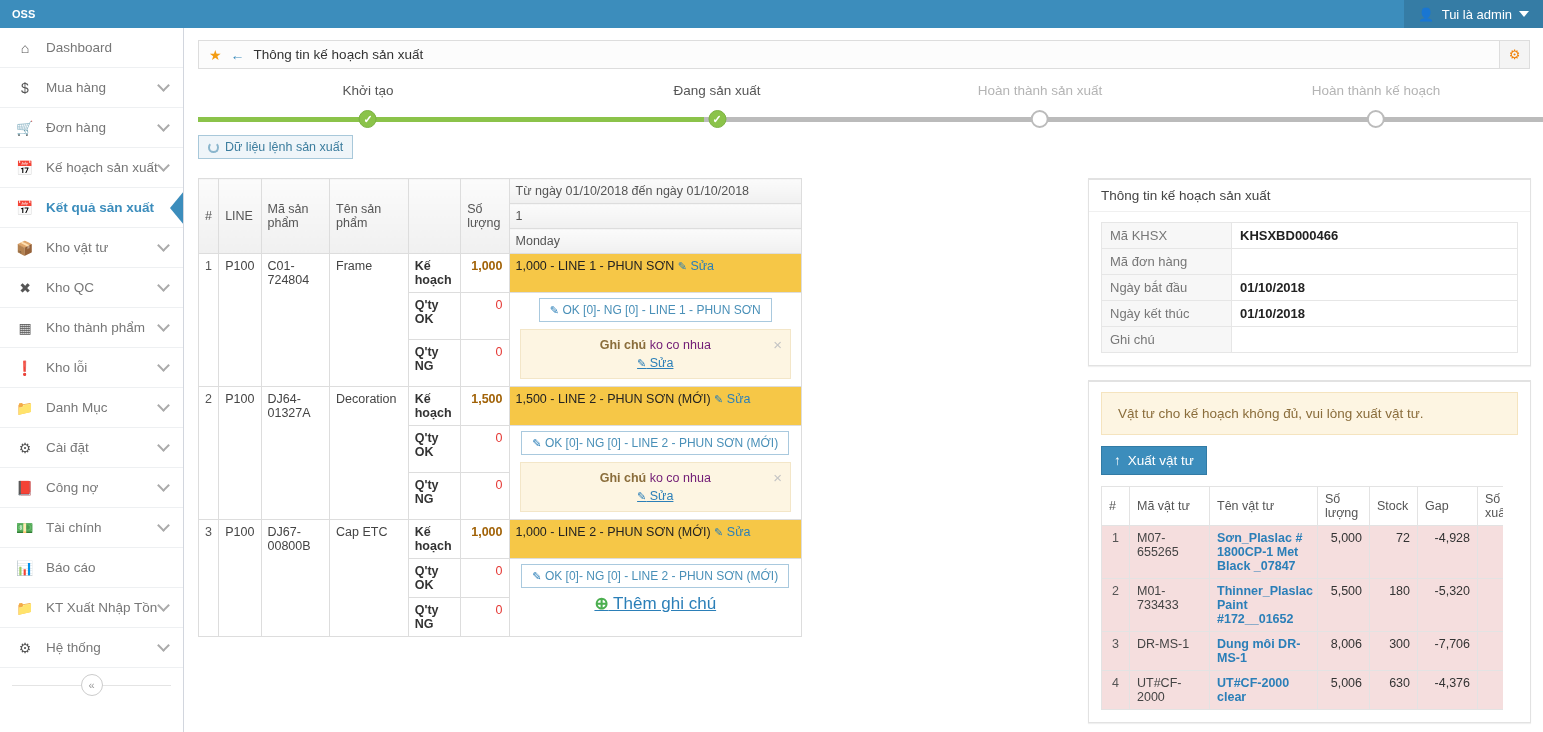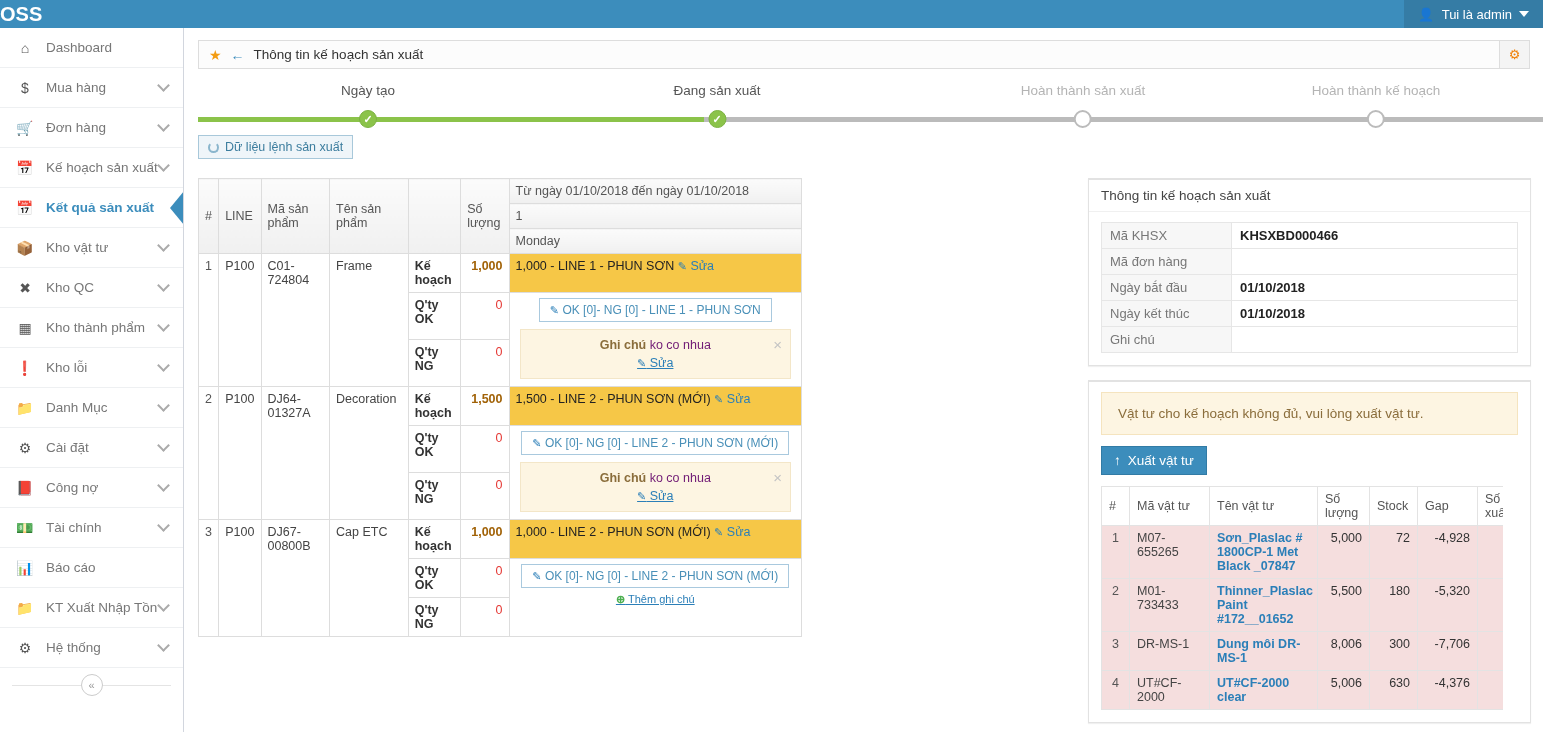--- a/index.html
+++ b/index.html
@@ -14,21 +14,21 @@
   }
 
   
   #topbar {
     position: absolute; top: 0; left: 0; width: 1543px; height: 28px;
     background: #3c8dbc; color: #fff;
     display: flex; align-items: center; justify-content: space-between;
   }
   #logo {
     width: 184px; height: 28px; display: flex; align-items: center;
-    padding-left: 0; font-weight: bold; font-size: 20px; color: #fff;
+    padding-left: 12px; font-weight: bold; font-size: 11px; color: #fff;
     background: #3c8dbc;
   }
   #user-menu {
     display: flex; align-items: center; gap: 7px;
     padding: 0 14px; height: 28px; font-size: 13px; color: #fff;
     background: #357ca5;
   }
   #user-menu .caret {
     width: 0; height: 0; border-left: 5px solid transparent;
     border-right: 5px solid transparent; border-top: 6px solid #fff;
@@ -193,21 +193,21 @@
   .note-box {
     margin: 7px 4px 2px 4px; background: #fdf5e2; border: 1px solid #f3e6c8;
     padding: 8px 10px; position: relative; text-align: center;
   }
   .note-box .note-lbl { color: #8a6d3b; font-weight: bold; }
   .note-box .note-txt { color: #701a75; }
   .note-box .note-x {
     position: absolute; right: 8px; top: 6px; color: #c4c4c4; font-size: 15px; cursor: pointer;
   }
   .note-box .note-edit { display: block; margin-top: 4px; color: #2b7fb8; }
-  .addnote { display: block; margin-top: 5px; color: #2b7fb8; font-size: 11px; text-align: center; }
+  .addnote { display: block; margin-top: 5px; color: #2b7fb8; font-size: 17px; text-align: center; }
   .addnote .plus { color: #4caf50; font-weight: bold; }
   .pencil { color: #2b7fb8; font-size: 11px; }
 
   
   #right-col { position: absolute; left: 903px; top: 0; width: 443px; }
   .panel {
     background: #fff; border: 1px solid #e2e2e2; border-top: 2px solid #e2e2e2;
     box-shadow: 0 1px 1px rgba(0,0,0,.06);
     margin-bottom: 14px;
   }
@@ -358,28 +358,28 @@
       <span id="page-title">Thông tin kế hoạch sản xuất</span>
     </div>
     <div id="gear-btn">⚙</div>
   </div>
 
   <div id="stepper">
     <div class="track"></div>
     <div class="track-fill" id="track-fill" style="width: 506px;"></div>
     <div id="steps-host">
         <div class="step done" style="left: 183px;">
-          <div class="slabel">Ngày tạo</div>
+          <div class="slabel">Khởi tạo</div>
           <div class="dot">✓</div>
         </div>
         <div class="step done" style="left: 532px;">
           <div class="slabel">Đang sản xuất</div>
           <div class="dot">✓</div>
         </div>
-        <div class="step todo" style="left: 855px; margin-left: 43px;">
+        <div class="step todo" style="left: 855px;">
           <div class="slabel">Hoàn thành sản xuất</div>
           <div class="dot"></div>
         </div>
         <div class="step todo" style="left: 1191px;">
           <div class="slabel">Hoàn thành kế hoạch</div>
           <div class="dot"></div>
         </div>
       </div>
   </div>
 

